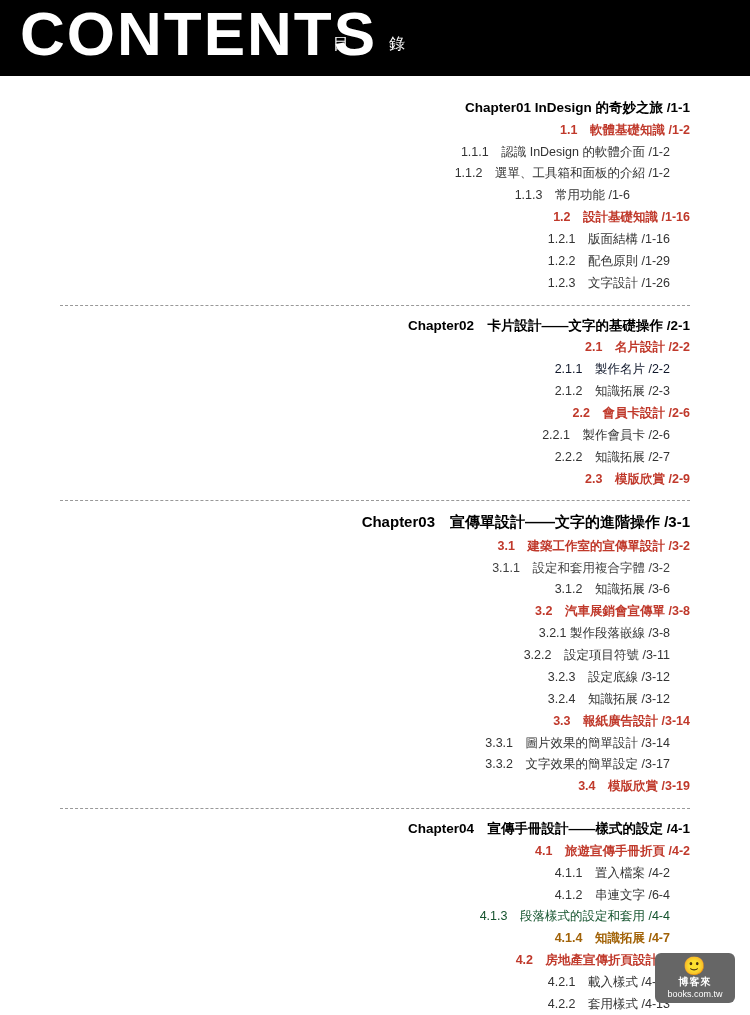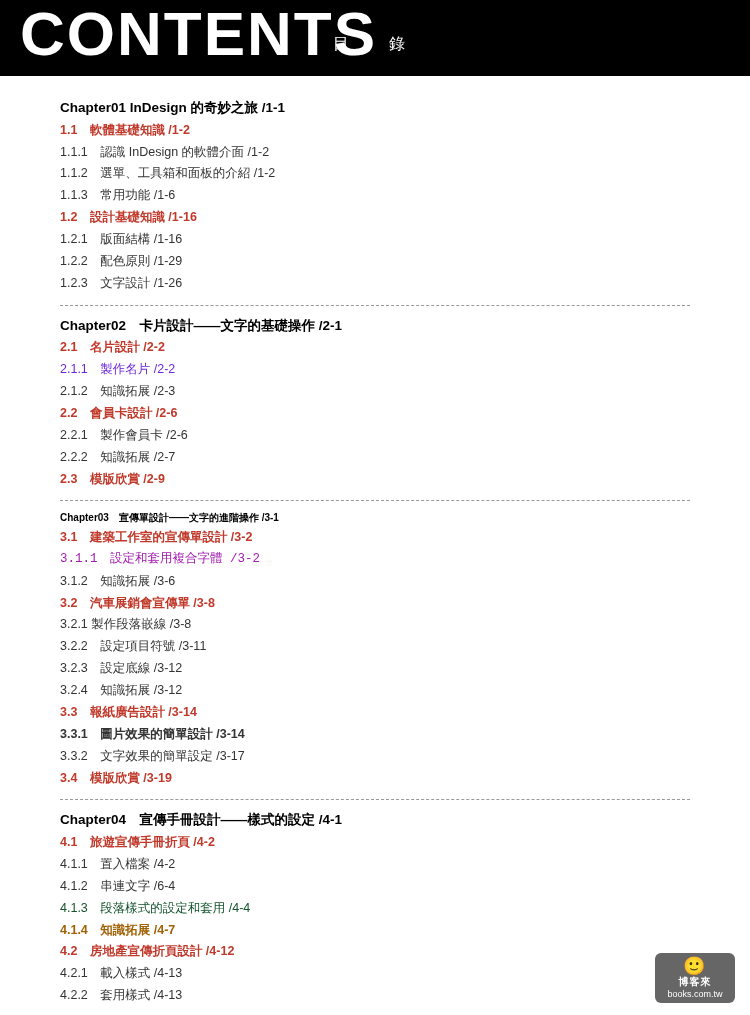--- a/index.html
+++ b/index.html
@@ -54,21 +54,21 @@
       margin-bottom: 10px;
     }
 
     .chapter-divider {
       border: none;
       border-top: 1px dashed #999;
       margin: 8px 0;
     }
 
     .row { 
-      text-align: left; 
+      text-align: right; 
       line-height: 1.75;
       font-size: 12.5px;
     }
 
     
     .bottom-logo {
       position: absolute;
       bottom: 12px;
       right: 15px;
       width: 80px;
@@ -109,40 +109,40 @@
       <div class="row" style="color: rgb(51, 51, 51); font-weight: normal; padding-right: 60px;">1.1.3　常用功能 /1-6</div>
       <div class="row" style="color: rgb(192, 57, 43); font-weight: bold; padding-right: 0px;">1.2　設計基礎知識 /1-16</div>
       <div class="row" style="color: rgb(51, 51, 51); font-weight: normal; padding-right: 20px;">1.2.1　版面結構 /1-16</div>
       <div class="row" style="color: rgb(51, 51, 51); font-weight: normal; padding-right: 20px;">1.2.2　配色原則 /1-29</div>
       <div class="row" style="color: rgb(51, 51, 51); font-weight: normal; padding-right: 20px;">1.2.3　文字設計 /1-26</div>
     </div>
     <hr class="chapter-divider">
     <div class="chapter-block">
       <div class="row" style="font-weight: bold; color: rgb(0, 0, 0); font-size: 13.5px;">Chapter02　卡片設計——文字的基礎操作 /2-1</div>
       <div class="row" style="color: rgb(192, 57, 43); font-weight: bold; padding-right: 0px;">2.1　名片設計 /2-2</div>
-      <div class="row" style="color: #6d28d9; font-weight: normal; padding-right: 20px;">2.1.1　製作名片 /2-2</div>
+      <div class="row" style="color: #0f172a; font-weight: normal; padding-right: 20px;">2.1.1　製作名片 /2-2</div>
       <div class="row" style="color: rgb(51, 51, 51); font-weight: normal; padding-right: 20px;">2.1.2　知識拓展 /2-3</div>
       <div class="row" style="color: rgb(192, 57, 43); font-weight: bold; padding-right: 0px;">2.2　會員卡設計 /2-6</div>
       <div class="row" style="color: rgb(51, 51, 51); font-weight: normal; padding-right: 20px;">2.2.1　製作會員卡 /2-6</div>
       <div class="row" style="color: rgb(51, 51, 51); font-weight: normal; padding-right: 20px;">2.2.2　知識拓展 /2-7</div>
       <div class="row" style="color: rgb(192, 57, 43); font-weight: bold; padding-right: 0px;">2.3　模版欣賞 /2-9</div>
     </div>
     <hr class="chapter-divider">
     <div class="chapter-block">
-      <div class="row" style="font-weight: bold; color: rgb(0, 0, 0); font-size: 10px;">Chapter03　宣傳單設計——文字的進階操作 /3-1</div>
+      <div class="row" style="font-weight: bold; color: rgb(0, 0, 0); font-size: 15px;">Chapter03　宣傳單設計——文字的進階操作 /3-1</div>
       <div class="row" style="color: rgb(192, 57, 43); font-weight: bold; padding-right: 0px;">3.1　建築工作室的宣傳單設計 /3-2</div>
-      <div class="row" style="color: #a21caf; font-weight: normal; padding-right: 20px; font-family: Liberation Mono, monospace;">3.1.1　設定和套用複合字體 /3-2</div>
+      <div class="row" style="color: #404040; font-weight: normal; padding-right: 20px;">3.1.1　設定和套用複合字體 /3-2</div>
       <div class="row" style="color: rgb(51, 51, 51); font-weight: normal; padding-right: 20px;">3.1.2　知識拓展 /3-6</div>
       <div class="row" style="color: rgb(192, 57, 43); font-weight: bold; padding-right: 0px;">3.2　汽車展銷會宣傳單 /3-8</div>
       <div class="row" style="color: rgb(51, 51, 51); font-weight: normal; padding-right: 20px;">3.2.1 製作段落嵌線 /3-8</div>
       <div class="row" style="color: rgb(51, 51, 51); font-weight: normal; padding-right: 20px;">3.2.2　設定項目符號 /3-11</div>
       <div class="row" style="color: rgb(51, 51, 51); font-weight: normal; padding-right: 20px;">3.2.3　設定底線 /3-12</div>
       <div class="row" style="color: rgb(51, 51, 51); font-weight: normal; padding-right: 20px;">3.2.4　知識拓展 /3-12</div>
       <div class="row" style="color: rgb(192, 57, 43); font-weight: bold; padding-right: 0px;">3.3　報紙廣告設計 /3-14</div>
-      <div class="row" style="color: rgb(51, 51, 51); font-weight: bold; padding-right: 20px;">3.3.1　圖片效果的簡單設計 /3-14</div>
+      <div class="row" style="color: rgb(51, 51, 51); font-weight: normal; padding-right: 20px;">3.3.1　圖片效果的簡單設計 /3-14</div>
       <div class="row" style="color: rgb(51, 51, 51); font-weight: normal; padding-right: 20px;">3.3.2　文字效果的簡單設定 /3-17</div>
       <div class="row" style="color: rgb(192, 57, 43); font-weight: bold; padding-right: 0px;">3.4　模版欣賞 /3-19</div>
     </div>
     <hr class="chapter-divider">
     <div class="chapter-block">
       <div class="row" style="font-weight: bold; color: rgb(0, 0, 0); font-size: 13.5px;">Chapter04　宣傳手冊設計——樣式的設定 /4-1</div>
       <div class="row" style="color: rgb(192, 57, 43); font-weight: bold; padding-right: 0px;">4.1　旅遊宣傳手冊折頁 /4-2</div>
       <div class="row" style="color: rgb(51, 51, 51); font-weight: normal; padding-right: 20px;">4.1.1　置入檔案 /4-2</div>
       <div class="row" style="color: rgb(51, 51, 51); font-weight: normal; padding-right: 20px;">4.1.2　串連文字 /6-4</div>
       <div class="row" style="color: #14532d; font-weight: normal; padding-right: 20px;">4.1.3　段落樣式的設定和套用 /4-4</div>

